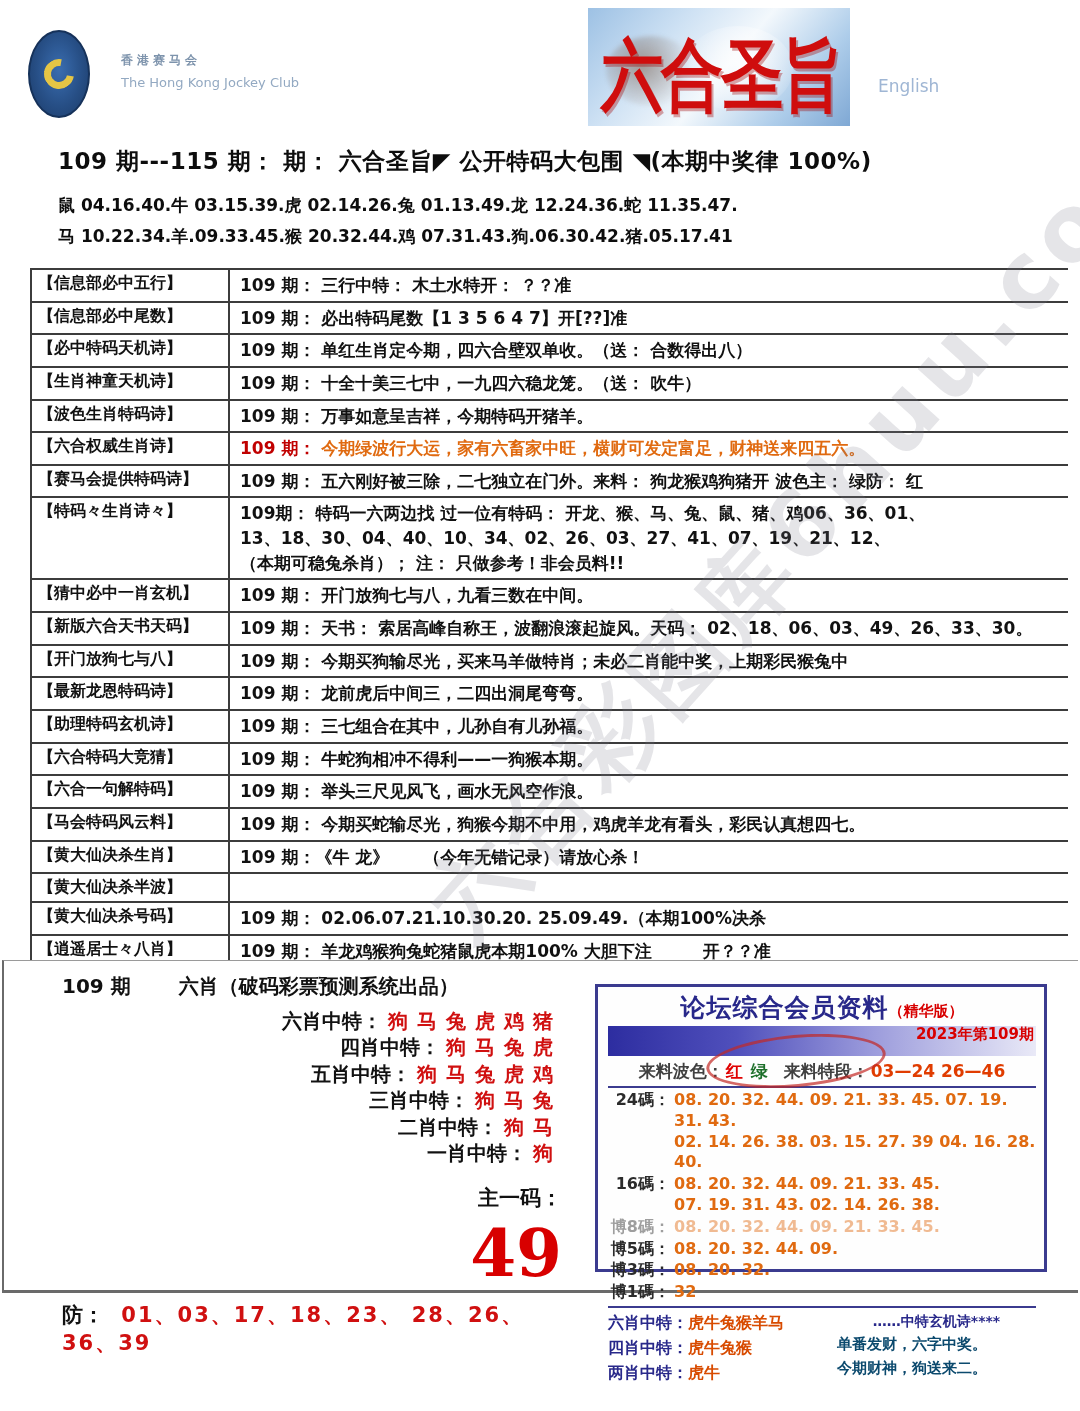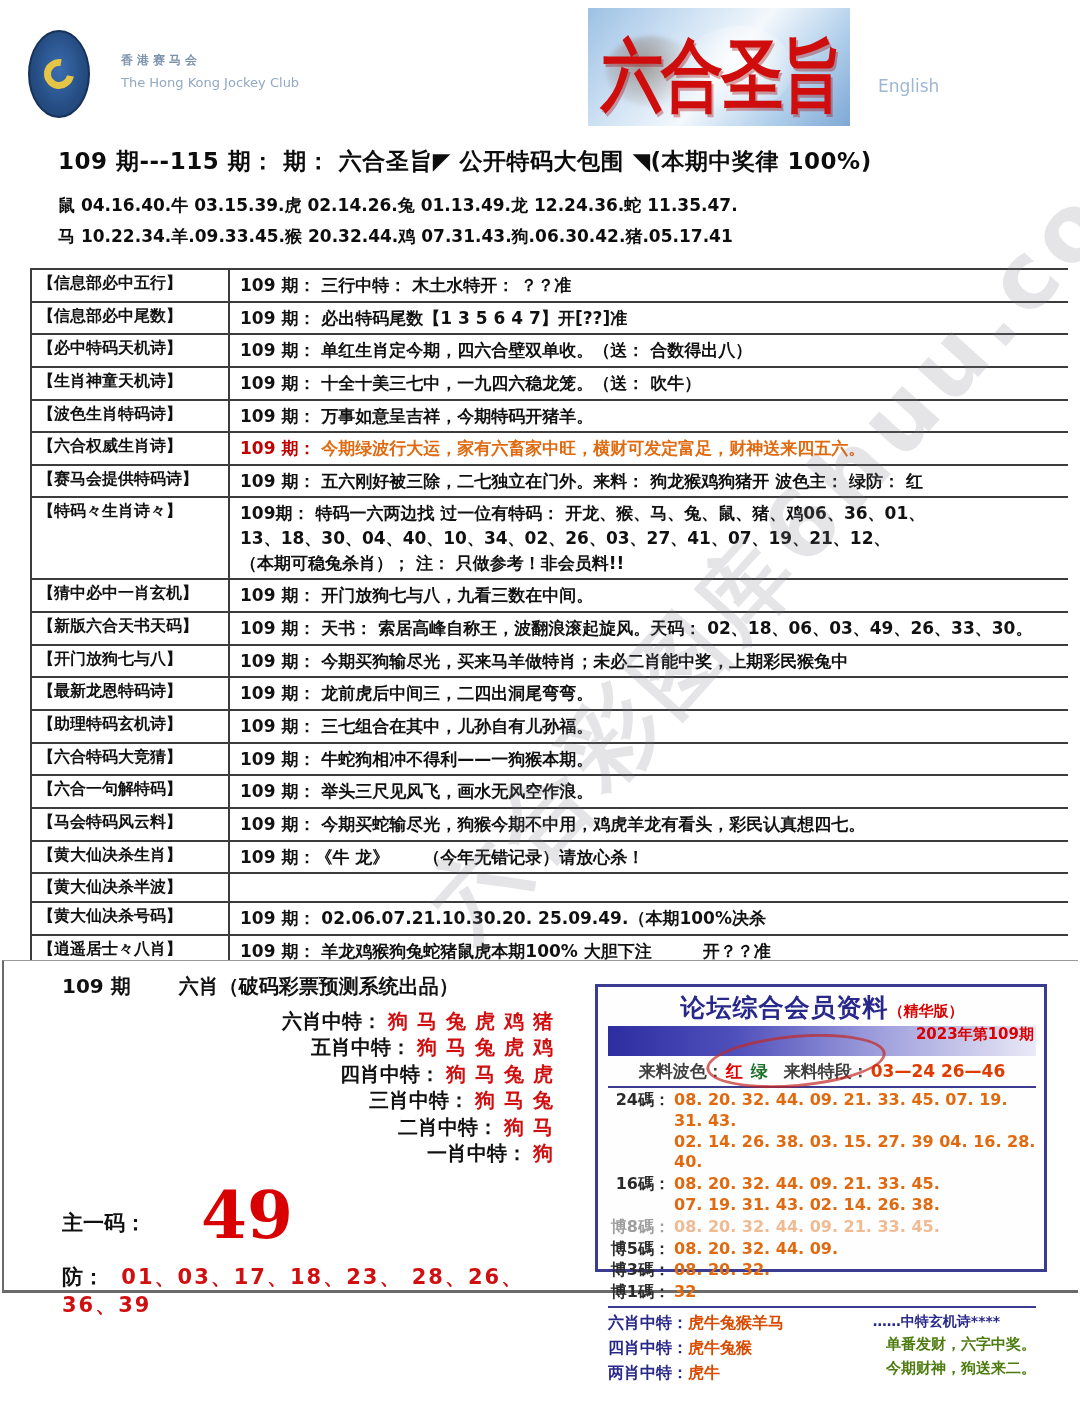--- a/index.html
+++ b/index.html
@@ -44,21 +44,21 @@
 
   
   .bottom-panel { position:absolute; left:2px; top:952px; width:1076px; height:333px;
                   border-left:2px solid #6a6a6a; border-top:1px solid #9a9a9a; border-bottom:3px solid #6a6a6a; background:#fff;margin-top:8px; }
   .six-block { position:absolute; left:58px; top:12px; width:500px; }
   .six-title { font-size:20px; font-weight:bold; }
   .six-title .gap { display:inline-block; width:48px; }
   .six-rows { margin-top:8px; }
   .six-row { font-size:20px; font-weight:bold; line-height:1.32;text-align:right; }
   .six-row .val { color:#d01010; letter-spacing:9px; margin-left:6px; }
-  .main-code { margin-top:18px; display:flex; align-items:flex-end; }
+  .main-code { margin-top:18px; display:flex; align-items:flex-end;flex-direction:column; }
   .mc-label { font-size:21px; font-weight:bold; padding-bottom:10px; }
   .mc-value { font-size:66px; font-weight:bold; color:#d80000; margin-left:55px; line-height:.95;
               font-family:"DejaVu Serif","Liberation Serif",serif; }
   .fang { margin-top:16px; font-size:21px; font-weight:bold; }
   .fang-nums { color:#d01010; margin-left:10px; letter-spacing:2px; }
 
   
   .member-card { position:absolute; left:591px; top:23px; width:452px; height:288px;
                  border:3px solid #3b3b8f; background:#fefefe; padding:4px 8px 4px 10px; }
   .mc-title { text-align:center; white-space:nowrap; }
@@ -79,21 +79,21 @@
   .code-row .c-label { flex:0 0 62px; text-align:right; color:#2b2b2b; white-space:nowrap; }
   .code-row .c-lines { color:#e06a10; margin-left:4px; }
   .code-row.faded { opacity:.45; }
   .mc-bottom { display:flex; margin-top:3px; }
   .cz-rows { flex:0 0 225px; }
   .cz-row { font-size:16px; font-weight:bold; line-height:1.55; white-space:nowrap; }
   .cz-row .lbl { color:#28288a; }
   .cz-row .val { color:#d84b00; }
   .mc-notes { flex:1; padding-left:4px; }
   .notes-title { font-size:14px; font-weight:bold; color:#28288a; text-align:center; margin-top:2px; }
-  .note { font-size:15px; font-weight:bold; color:#4d7c0f; text-align:right; line-height:1.5; margin-top:2px; }
+  .note { font-size:15px; font-weight:bold; color:#0c4a6e; text-align:left; line-height:1.5; margin-top:2px; }
 
   
   .watermark { position:absolute; left:400px; top:880px; transform:rotate(-48deg); transform-origin:0 0;
                font-size:92px; font-weight:bold; color:rgba(125,125,138,.20); letter-spacing:8px;
                white-space:nowrap; pointer-events:none; z-index:5; }
 </style>
 </head>
 <body>
 
 <div class="page">
@@ -251,22 +251,22 @@
     </div>
 
   <div class="bottom-panel">
 
     <div class="six-block">
       <div class="six-title">
         <span>109 期</span><span class="gap"></span><span>六肖（破码彩票预测系统出品）</span>
       </div>
       <div class="six-rows" id="six-rows">
           <div class="six-row"><span class="lbl">六肖中特：</span><span class="val">狗马兔虎鸡猪</span></div>
+          <div class="six-row"><span class="lbl">四肖中特：</span><span class="val">狗马兔虎</span></div>
           <div class="six-row"><span class="lbl">五肖中特：</span><span class="val">狗马兔虎鸡</span></div>
-          <div class="six-row"><span class="lbl">四肖中特：</span><span class="val">狗马兔虎</span></div>
           <div class="six-row"><span class="lbl">三肖中特：</span><span class="val">狗马兔</span></div>
           <div class="six-row"><span class="lbl">二肖中特：</span><span class="val">狗马</span></div>
           <div class="six-row"><span class="lbl">一肖中特：</span><span class="val">狗</span></div>
         </div>
       <div class="main-code">
         <span class="mc-label">主一码：</span>
         <span class="mc-value">49</span>
       </div>
       <div class="fang">
         <span class="fang-label">防：</span>

